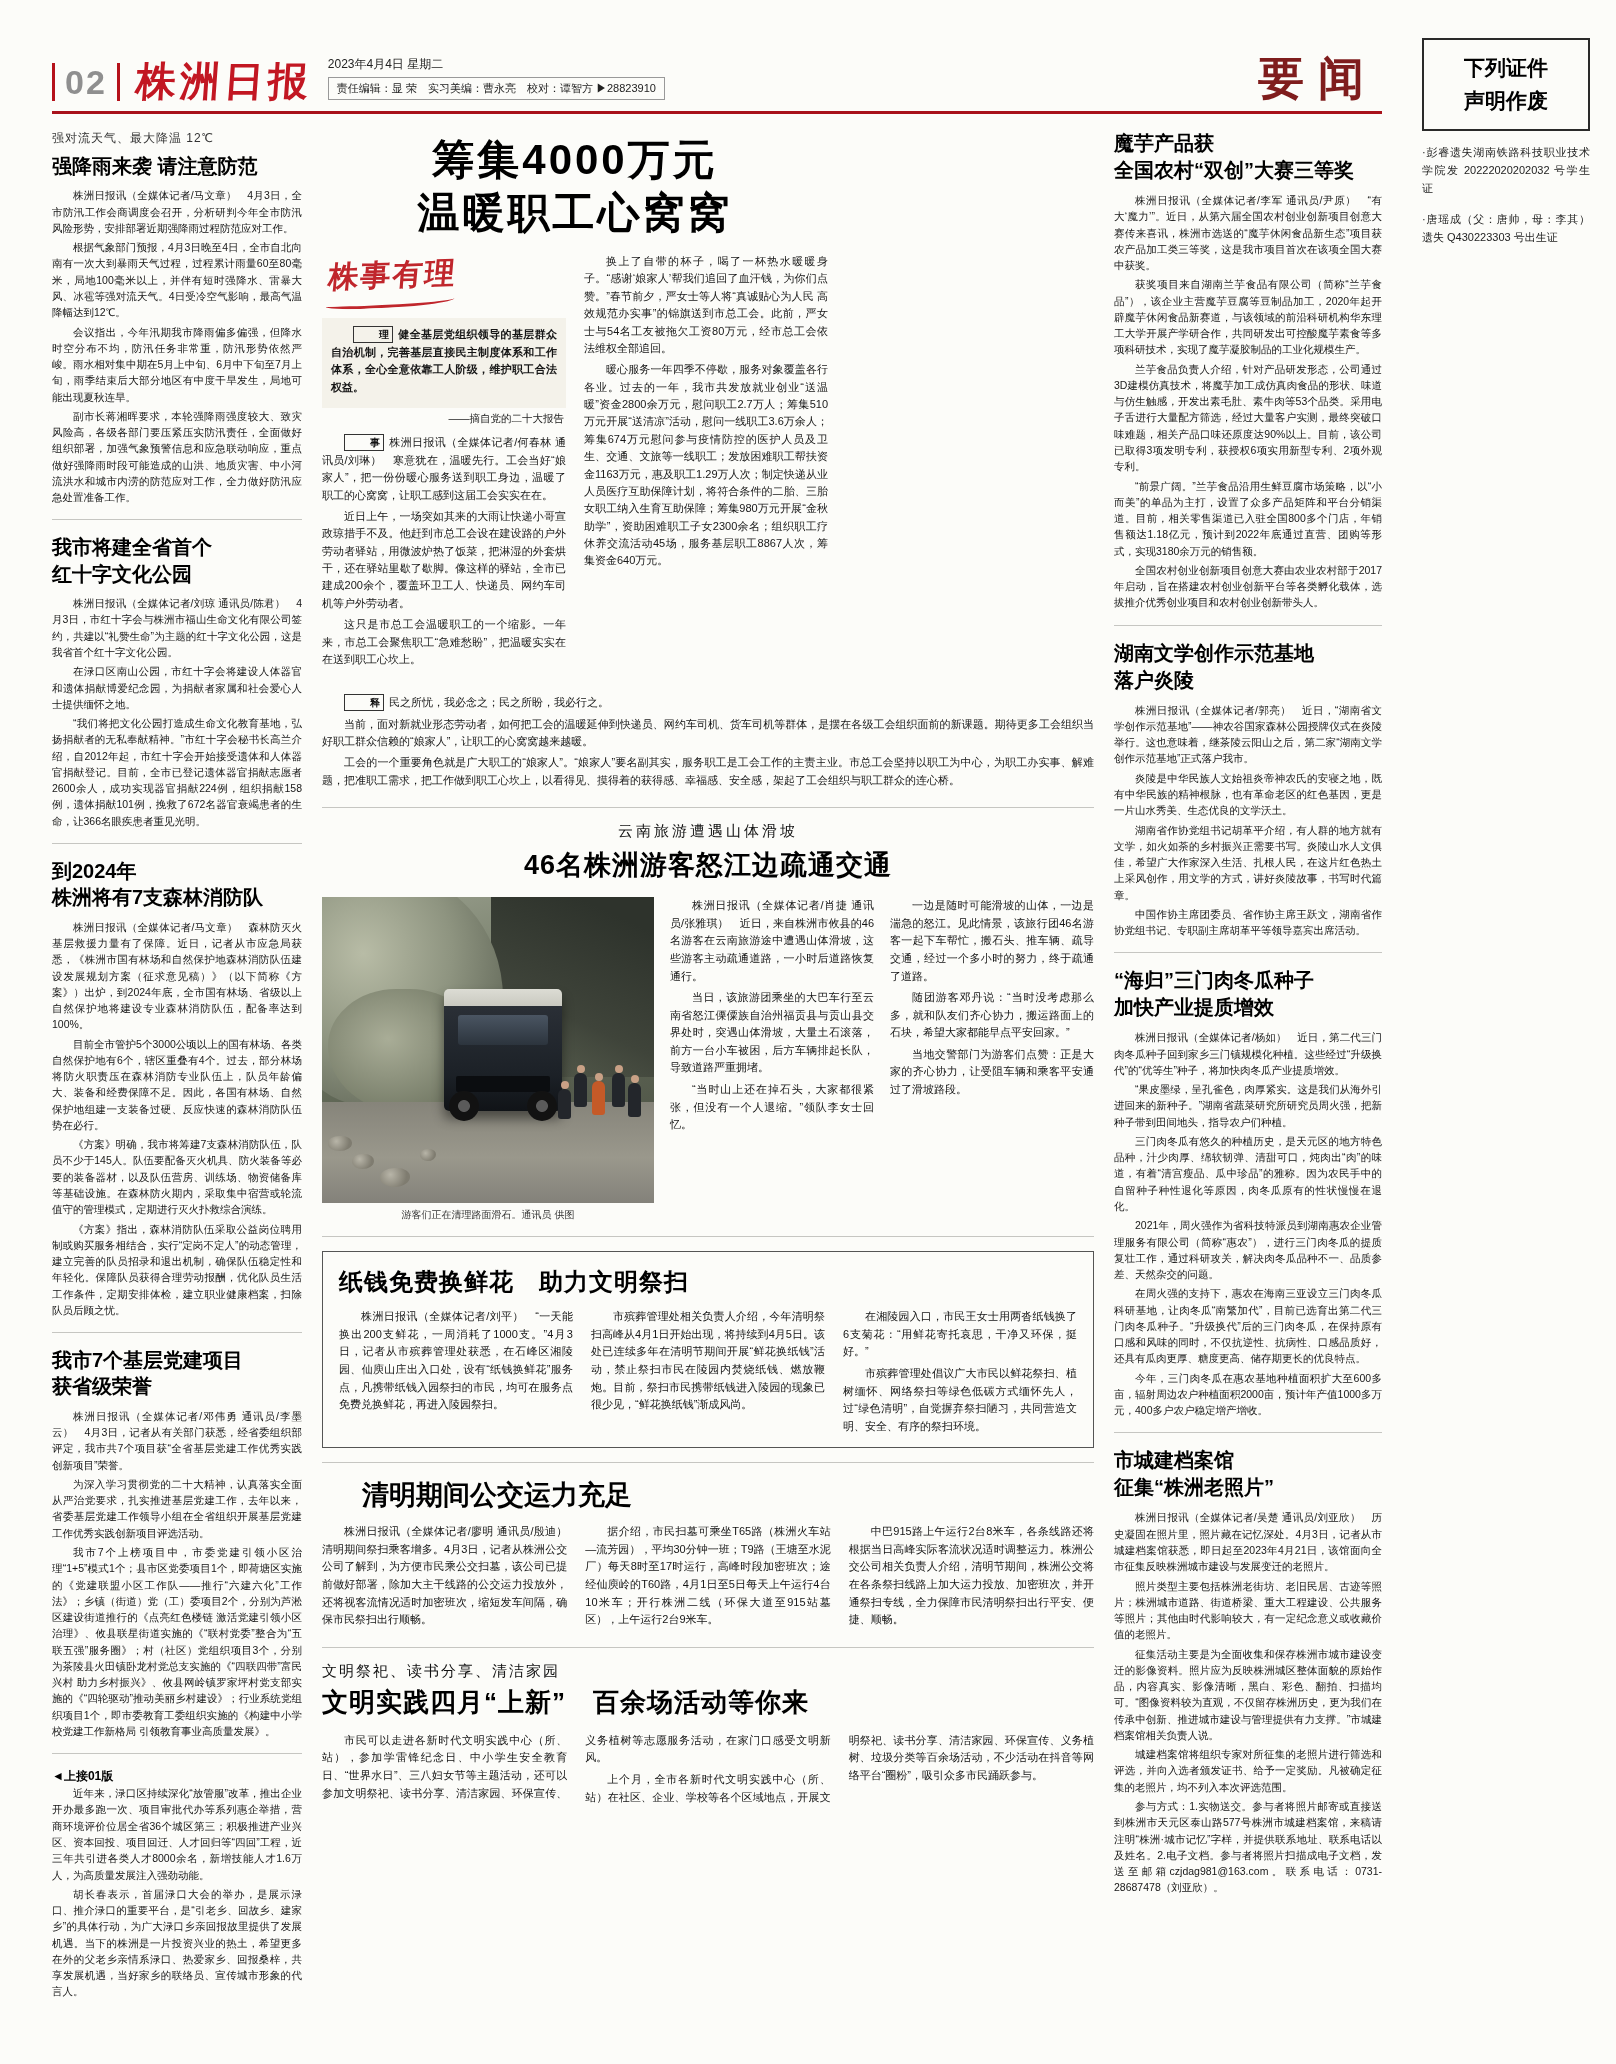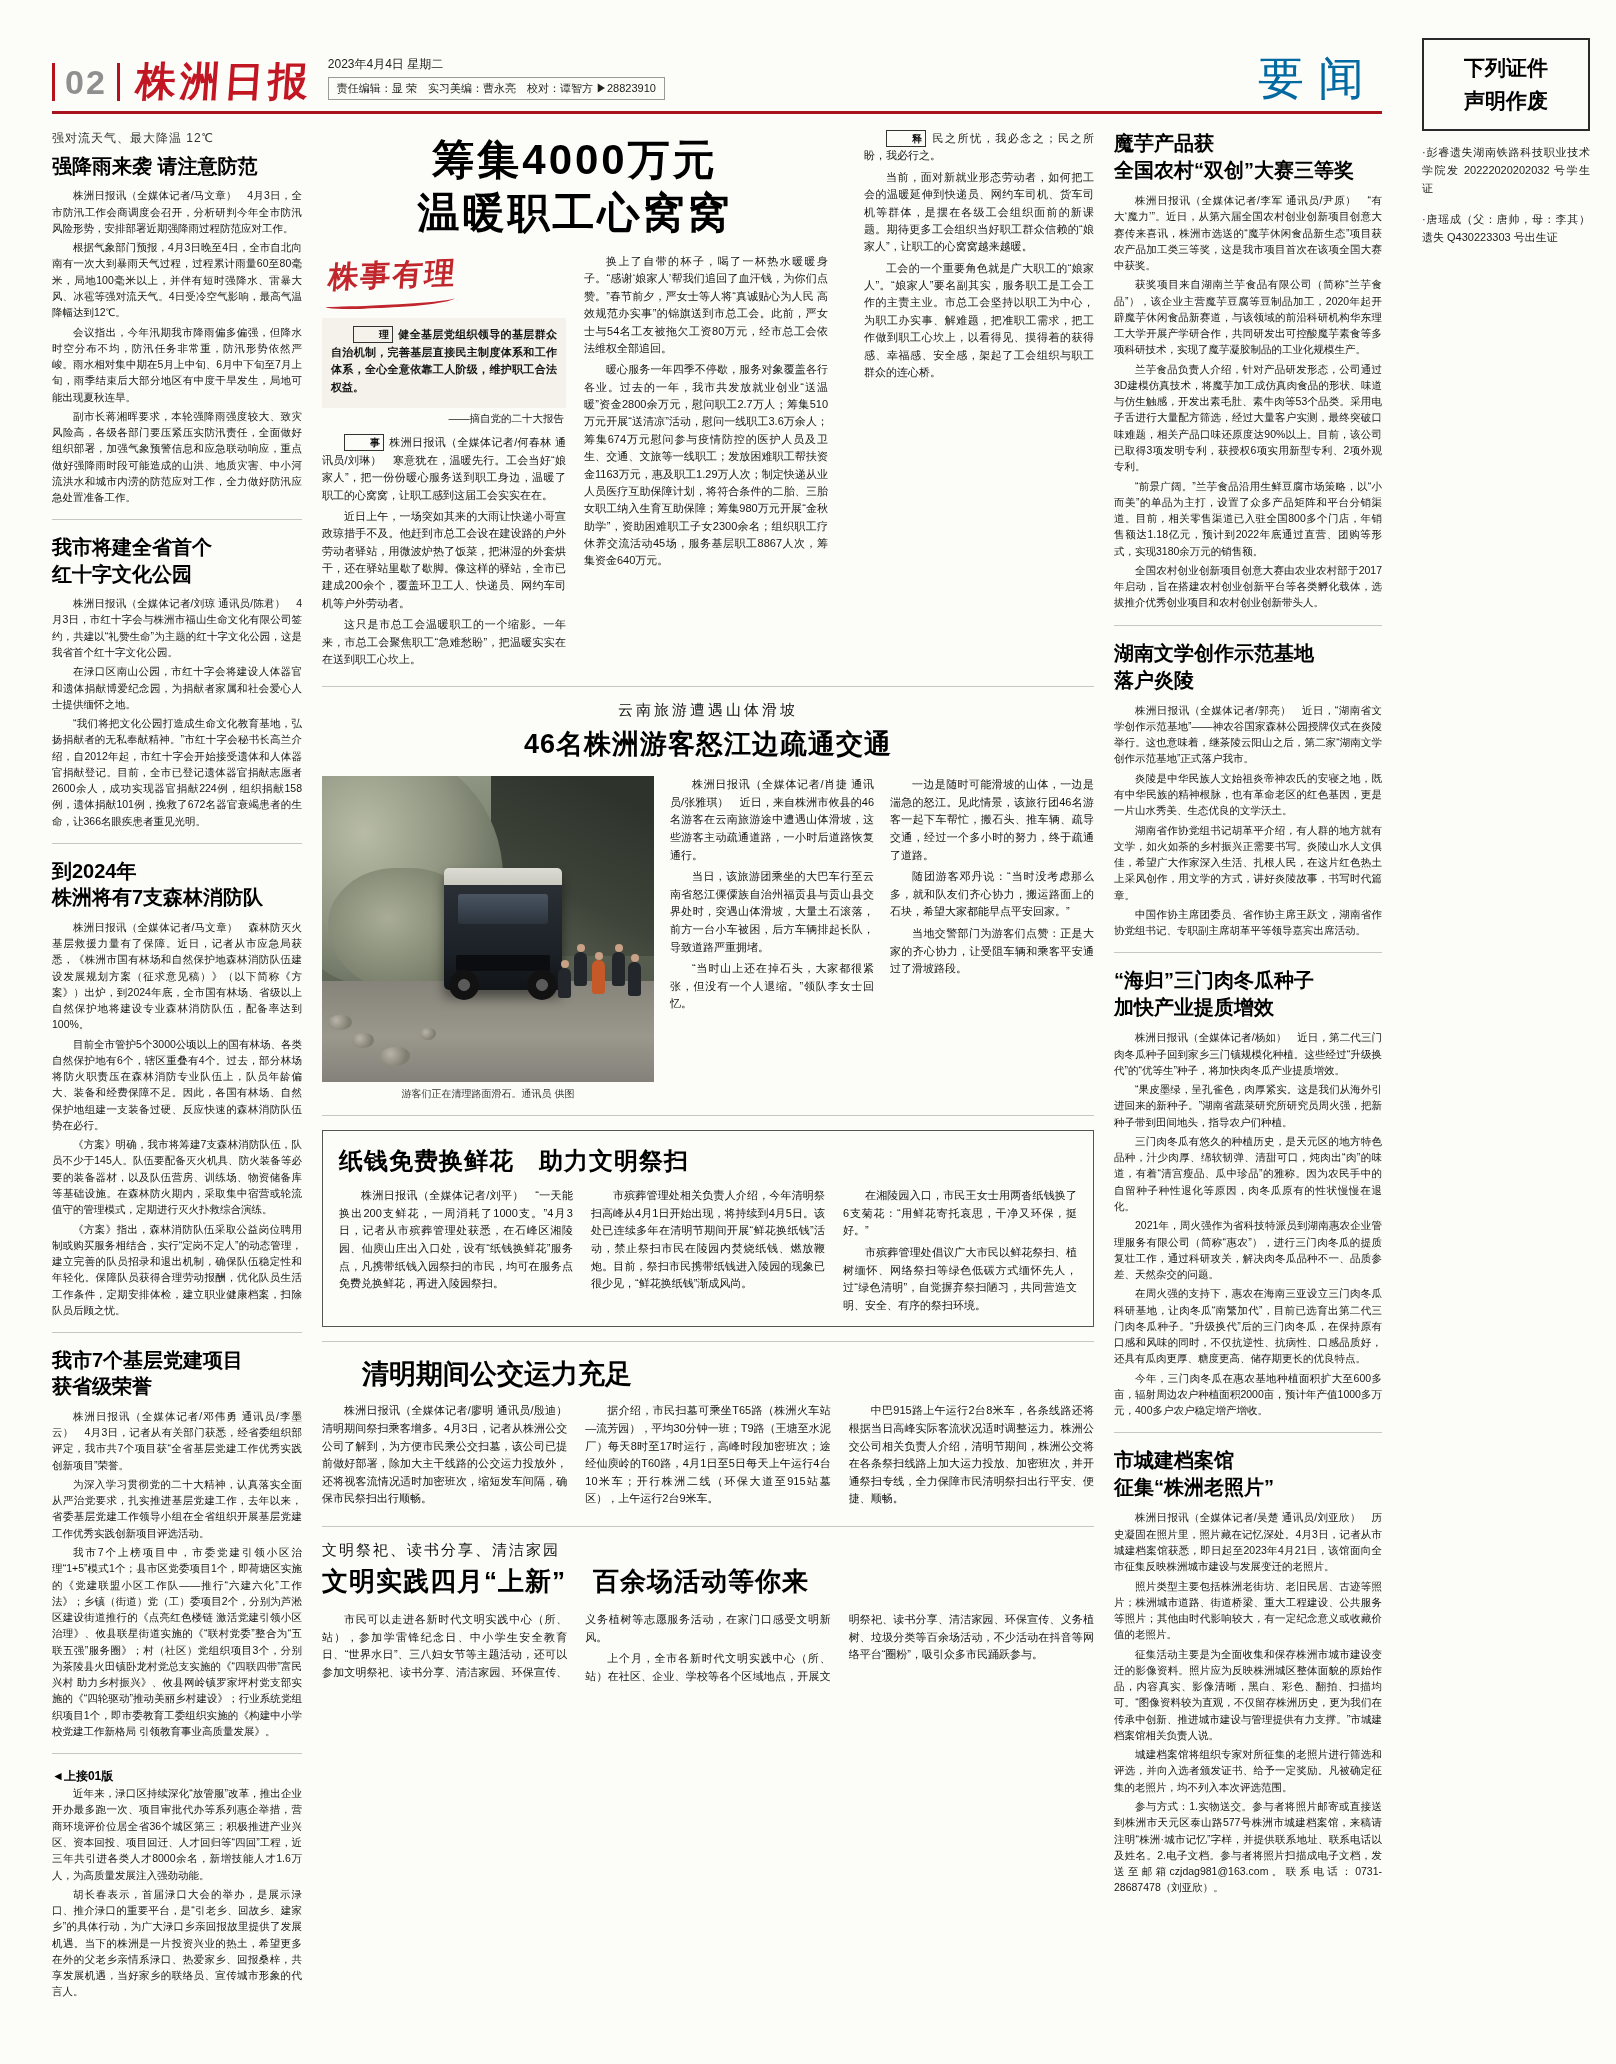--- a/index.html
+++ b/index.html
@@ -25,21 +25,21 @@
     padding:2px 10px; line-height:1;
   }
   .paper-name{
     font-size:40px; font-weight:900; color:#c21722; letter-spacing:4px;
     line-height:1; transform:skewX(-4deg);
   }
   .mast-info{ display:flex; flex-direction:column; gap:4px; padding-bottom:1px; }
   .date-line{ font-size:12px; color:#222; }
   .staff-line{ font-size:11px; color:#222; border:1px solid #999; padding:3px 8px; }
   .section-title{
-    font-size:46px; font-weight:400; color:#0369a1; letter-spacing:14px;
+    font-size:46px; font-weight:700; color:#7f1d1d; letter-spacing:14px;
     line-height:1; padding-right:4px;
   }
 
   
   .content{ display:flex; gap:20px; margin-top:16px; }
   .left-col{ width:250px; flex:none; }
   .center-col{ width:772px; flex:none; }
   .right-col{ width:268px; flex:none; }
 
   .divider{ border-top:1px solid #c6c6c2; margin:14px 0; }
@@ -48,21 +48,21 @@
     font-size:10.5px; line-height:1.55; text-align:justify; text-indent:2em;
     color:#161616; margin-bottom:3px;
   }
 
   
   .l-head{ font-size:20px; font-weight:900; line-height:1.32; margin:6px 0 8px; color:#000; }
   .r-head{ font-size:20px; font-weight:900; line-height:1.35; margin:0 0 8px; color:#000; }
   .cont-marker{ font-size:12px; font-weight:bold; color:#000; }
 
   
-  .main-grid{ display:flex; gap:36px; }
+  .main-grid{ display:flex; gap:22px;flex-direction:column; }
   .main-left{ width:506px; flex:none; }
   .main-right{ flex:1; }
   .main-head{ text-align:center; font-weight:900; color:#000; line-height:1.25; letter-spacing:3px; font-size:42px; margin:4px 0 14px; }
   .two-cols{ display:flex; gap:18px; }
   .mcol{ flex:1; min-width:0; }
   .mcol p, .main-right p{
     font-size:11px; line-height:1.58; text-align:justify; text-indent:2em;
     margin-bottom:4px; color:#161616;
   }
   .brand{

